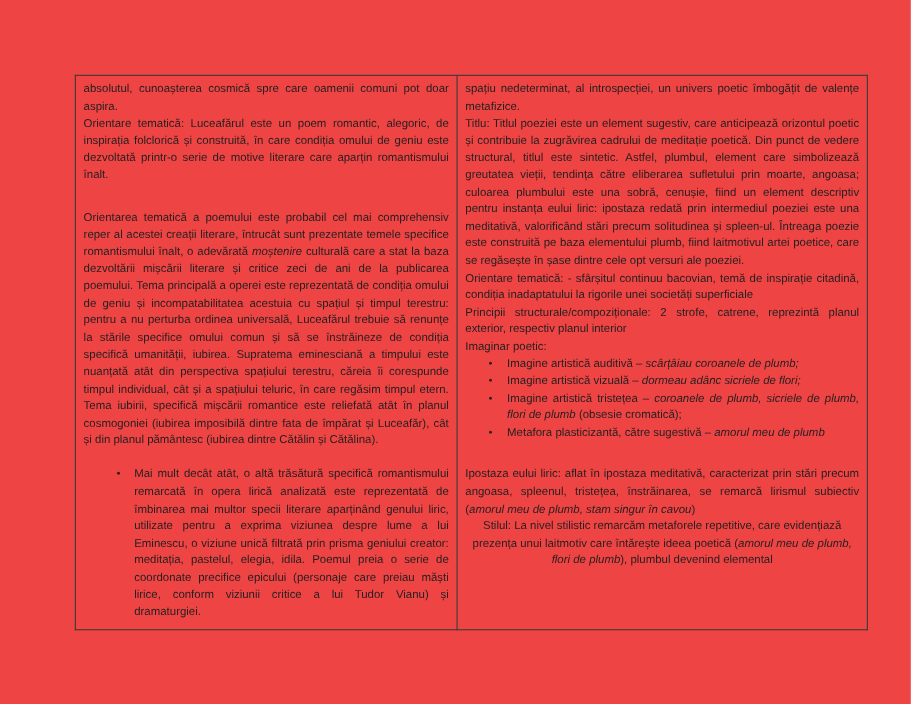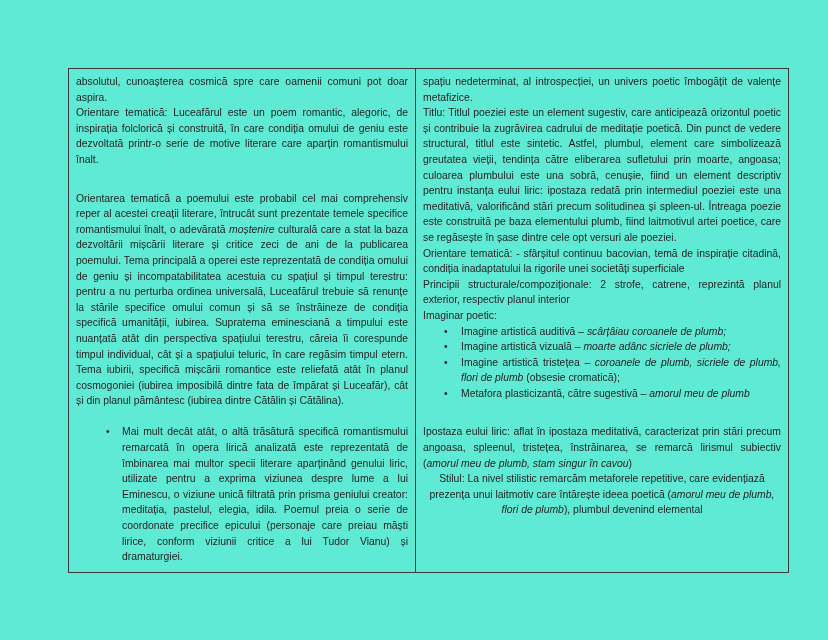--- a/index.html
+++ b/index.html
@@ -11,21 +11,21 @@
     width: 828px;
     height: 640px;
     font-family: "Liberation Sans", sans-serif;
     color: #231f20;
     overflow: hidden;
   }
   .page {
     position: relative;
     width: 828px;
     height: 640px;
-    background: #5eead4;
+    background: #ef4444;
   }
   .doc-table {
     position: absolute;
     left: 68px;
     top: 68px;
     width: 690px;
     border-collapse: collapse;
     table-layout: fixed;
   }
   .doc-table td {
@@ -116,21 +116,21 @@
           <p><span class="b">Orientare tematică:</span><span> - sfârșitul continuu bacovian, temă de inspirație citadină, condiția inadaptatului la rigorile unei societăți superficiale</span></p>
           <p><span class="b">Principii structurale/compoziționale:</span><span> 2 strofe, catrene, reprezintă planul exterior, respectiv planul interior</span></p>
           <p><span class="b">Imaginar poetic:</span></p>
           <ul class="bullets right-col">
             <li>
               <span class="bullet-dot">•</span>
               <span><span>Imagine artistică auditivă – </span><span class="i">scârțâiau coroanele de plumb;</span></span>
             </li>
             <li>
               <span class="bullet-dot">•</span>
-              <span><span>Imagine artistică vizuală – </span><span class="i">moarte adânc sicriele de plumb;</span></span>
+              <span><span>Imagine artistică vizuală – </span><span class="i">dormeau adânc sicriele de flori;</span></span>
             </li>
             <li>
               <span class="bullet-dot">•</span>
               <span><span>Imagine artistică tristețea – </span><span class="i">coroanele de plumb, sicriele de plumb, flori de plumb</span><span> (obsesie cromatică);</span></span>
             </li>
             <li>
               <span class="bullet-dot">•</span>
               <span><span>Metafora plasticizantă, către sugestivă – </span><span class="i">amorul meu de plumb</span></span>
             </li>
           </ul>

